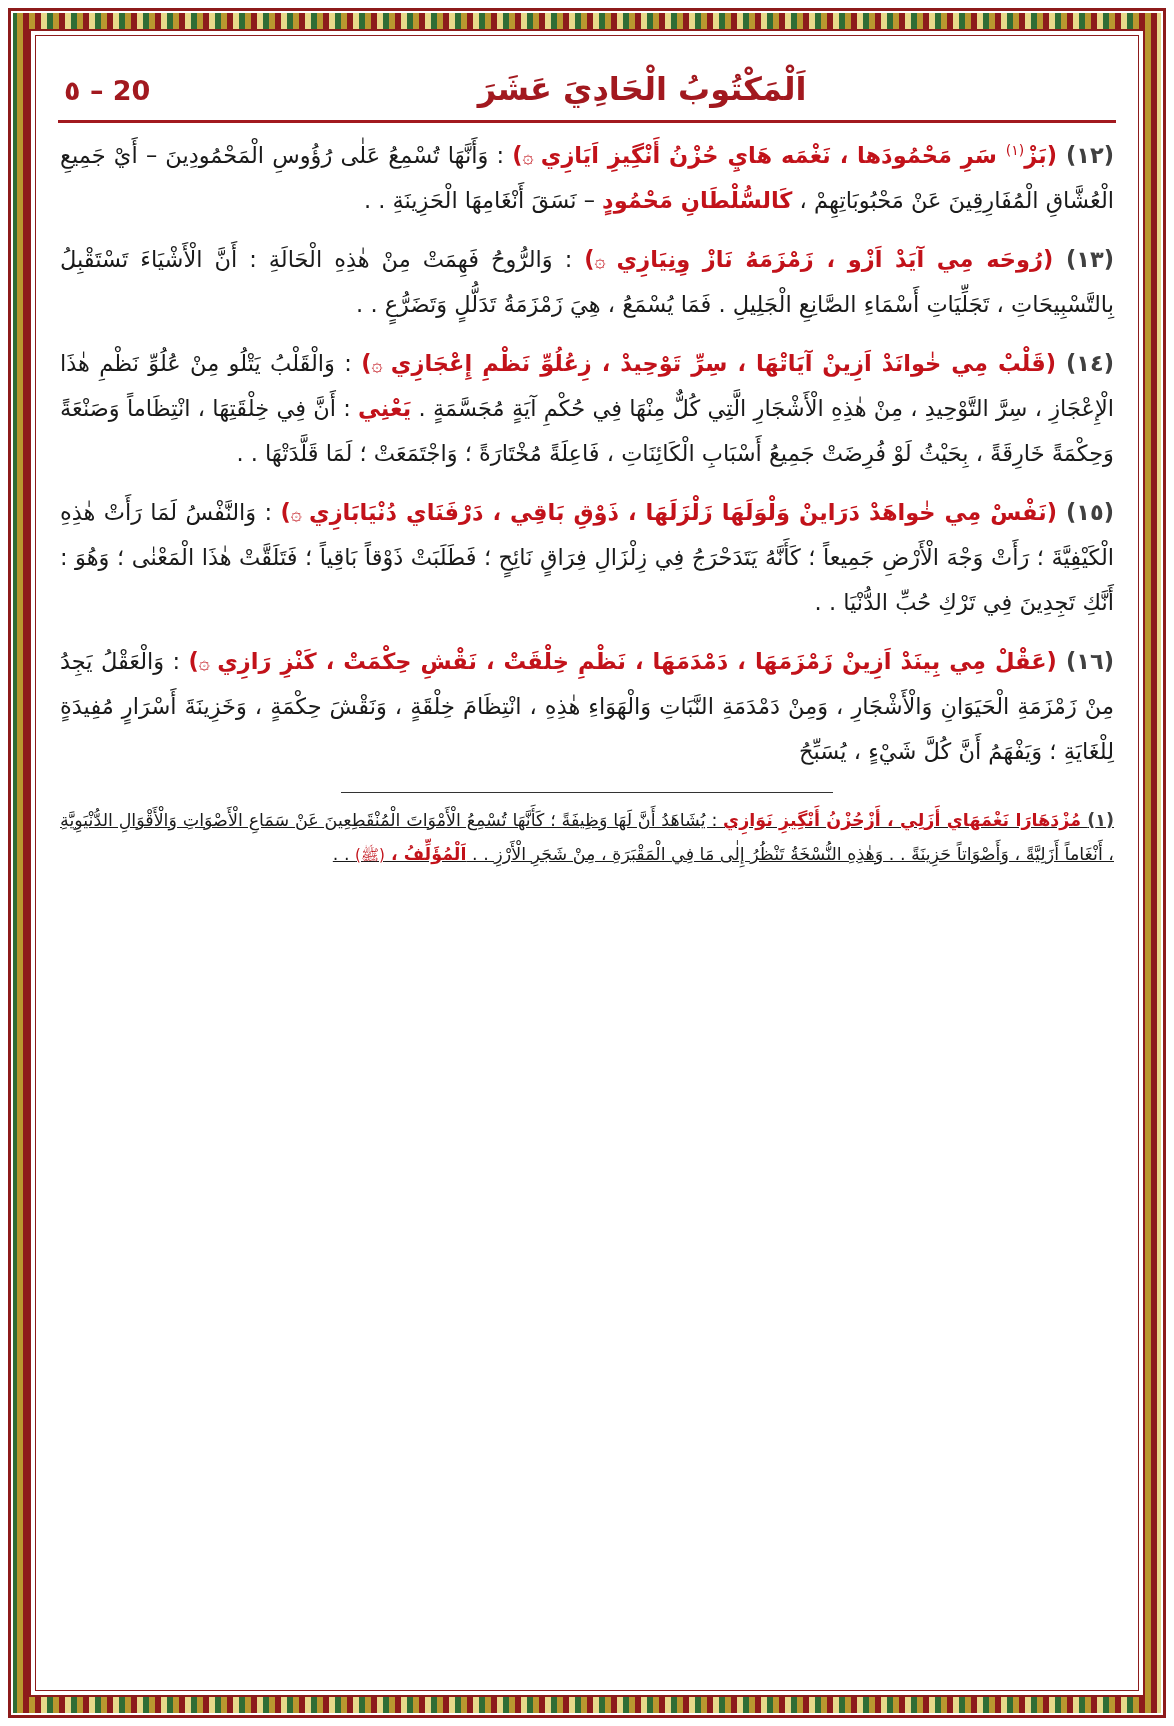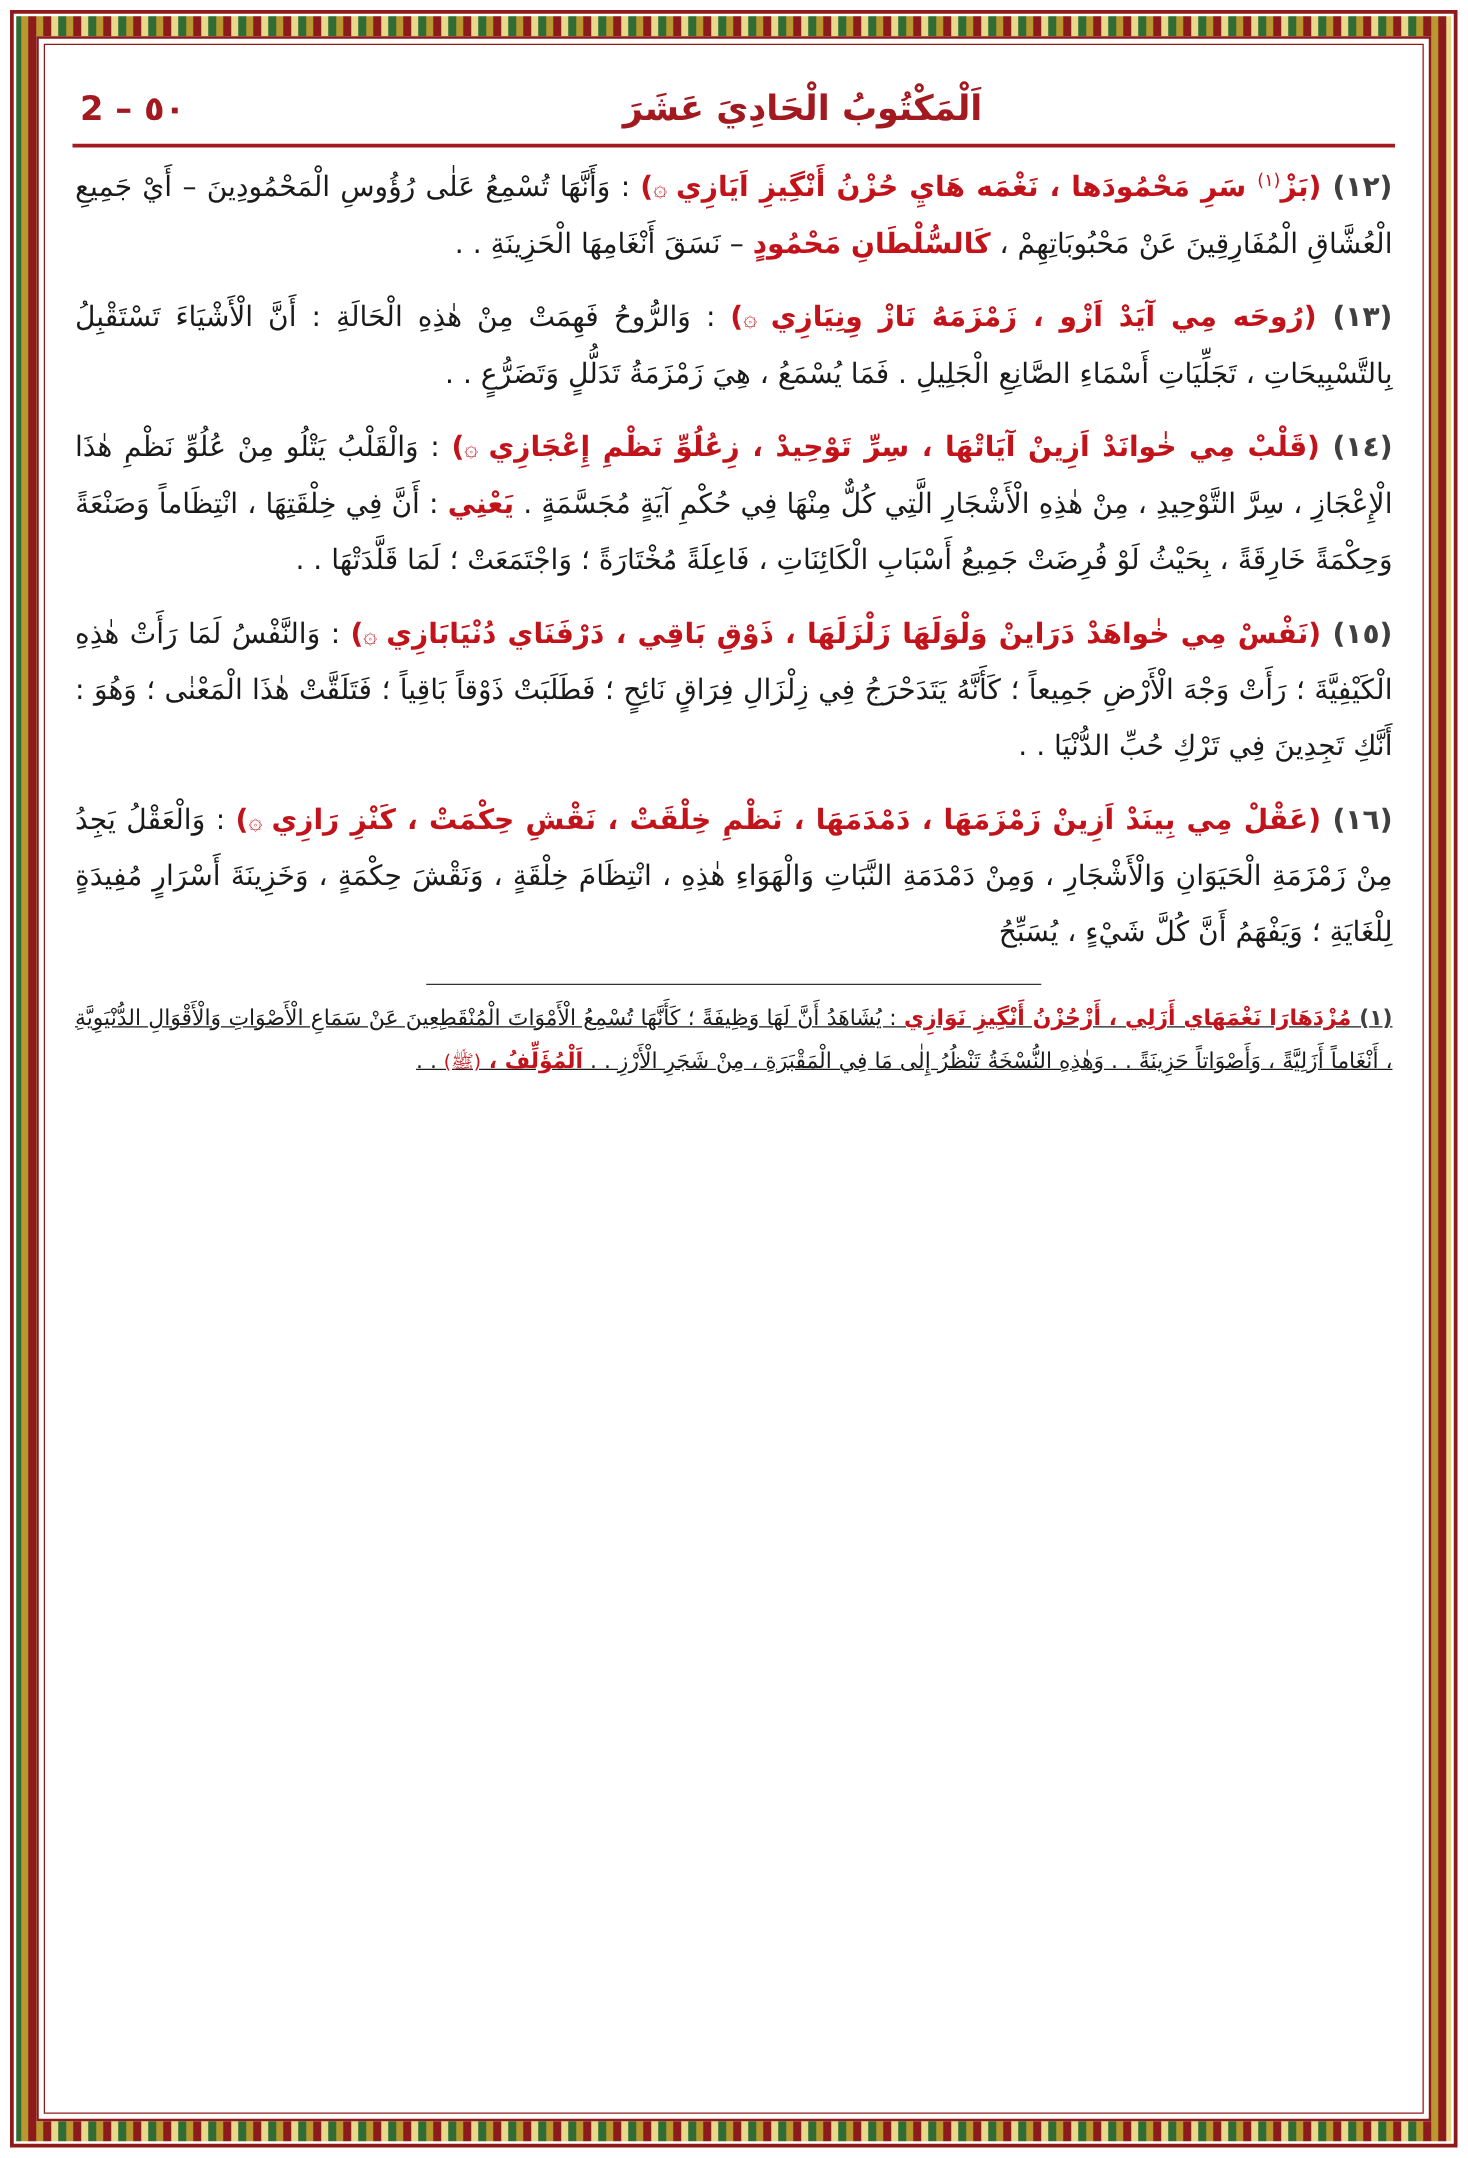--- a/index.html
+++ b/index.html
@@ -82,21 +82,21 @@
     display: flex;
     flex-direction: row;
     align-items: baseline;
     justify-content: space-between;
     padding: 16px 12px 0 12px;
   }
   .header-title {
     flex: 1;
     text-align: center;
     color: #a2191f;
-    font-size: 28px;
+    font-size: 32px;
     font-weight: bold;
     letter-spacing: 0;
     direction: rtl;
   }
   .header-page {
     color: #a2191f;
     font-size: 27px;
     font-weight: bold;
     direction: rtl;
     min-width: 110px;
@@ -173,21 +173,21 @@
 
   <div class="frame-outer"></div>
   <div class="frame-band"></div>
   <div class="frame-band-inner"></div>
   <div class="frame-thin"></div>
 
   <div class="content">
 
     <div class="header-row">
       <div class="header-title">اَلْمَكْتُوبُ الْحَادِيَ عَشَرَ</div>
-      <div class="header-page">٥٠ – 2</div>
+      <div class="header-page">20 – ٥</div>
     </div>
     <hr class="header-rule">
 
     <div class="body-text">
       <p class="para"><span class="red-num">(١٢)</span><span class="red"> (بَزْ</span><span class="sup">(١)</span><span class="red"> سَرِ مَحْمُودَها ، نَغْمَه هَايِ حُزْنُ أَنْگِيزِ اَيَازِي</span><span class="flower"> ۞</span><span class="red">)</span><span> : وَأَنَّهَا تُسْمِعُ عَلٰى رُؤُوسِ الْمَحْمُودِينَ – أَيْ جَمِيعِ الْعُشَّاقِ الْمُفَارِقِينَ عَنْ مَحْبُوبَاتِهِمْ ، </span><span class="red">كَالسُّلْطَانِ مَحْمُودٍ</span><span> – نَسَقَ أَنْغَامِهَا الْحَزِينَةِ . .</span></p>
       <p class="para"><span class="red-num">(١٣)</span><span class="red"> (رُوحَه مِي آيَدْ اَزْو ، زَمْزَمَهُ نَازْ وِنِيَازِي</span><span class="flower"> ۞</span><span class="red">)</span><span> : وَالرُّوحُ فَهِمَتْ مِنْ هٰذِهِ الْحَالَةِ : أَنَّ الْأَشْيَاءَ تَسْتَقْبِلُ بِالتَّسْبِيحَاتِ ، تَجَلِّيَاتِ أَسْمَاءِ الصَّانِعِ الْجَلِيلِ . فَمَا يُسْمَعُ ، هِيَ زَمْزَمَةُ تَدَلُّلٍ وَتَضَرُّعٍ . .</span></p>
       <p class="para"><span class="red-num">(١٤)</span><span class="red"> (قَلْبْ مِي خٰوانَدْ اَزِينْ آيَاتْهَا ، سِرِّ تَوْحِيدْ ، زِعُلُوِّ نَظْمِ إِعْجَازِي</span><span class="flower"> ۞</span><span class="red">)</span><span> : وَالْقَلْبُ يَتْلُو مِنْ عُلُوِّ نَظْمِ هٰذَا الْإِعْجَازِ ، سِرَّ التَّوْحِيدِ ، مِنْ هٰذِهِ الْأَشْجَارِ الَّتِي كُلٌّ مِنْهَا فِي حُكْمِ آيَةٍ مُجَسَّمَةٍ . </span><span class="red">يَعْنِي</span><span> : أَنَّ فِي خِلْقَتِهَا ، انْتِظَاماً وَصَنْعَةً وَحِكْمَةً خَارِقَةً ، بِحَيْثُ لَوْ فُرِضَتْ جَمِيعُ أَسْبَابِ الْكَائِنَاتِ ، فَاعِلَةً مُخْتَارَةً ؛ وَاجْتَمَعَتْ ؛ لَمَا قَلَّدَتْهَا . .</span></p>
       <p class="para"><span class="red-num">(١٥)</span><span class="red"> (نَفْسْ مِي خٰواهَدْ دَرَاينْ وَلْوَلَهَا زَلْزَلَهَا ، ذَوْقِ بَاقِي ، دَرْفَنَاي دُنْيَابَازِي</span><span class="flower"> ۞</span><span class="red">)</span><span> : وَالنَّفْسُ لَمَا رَأَتْ هٰذِهِ الْكَيْفِيَّةَ ؛ رَأَتْ وَجْهَ الْأَرْضِ جَمِيعاً ؛ كَأَنَّهُ يَتَدَحْرَجُ فِي زِلْزَالِ فِرَاقٍ نَائِحٍ ؛ فَطَلَبَتْ ذَوْقاً بَاقِياً ؛ فَتَلَقَّتْ هٰذَا الْمَعْنٰى ؛ وَهُوَ : أَنَّكِ تَجِدِينَ فِي تَرْكِ حُبِّ الدُّنْيَا . .</span></p>
       <p class="para tight"><span class="red-num">(١٦)</span><span class="red"> (عَقْلْ مِي بِينَدْ اَزِينْ زَمْزَمَهَا ، دَمْدَمَهَا ، نَظْمِ خِلْقَتْ ، نَقْشِ حِكْمَتْ ، كَنْزِ رَازِي</span><span class="flower"> ۞</span><span class="red">)</span><span> : وَالْعَقْلُ يَجِدُ مِنْ زَمْزَمَةِ الْحَيَوَانِ وَالْأَشْجَارِ ، وَمِنْ دَمْدَمَةِ النَّبَاتِ وَالْهَوَاءِ هٰذِهِ ، انْتِظَامَ خِلْقَةٍ ، وَنَقْشَ حِكْمَةٍ ، وَخَزِينَةَ أَسْرَارٍ مُفِيدَةٍ لِلْغَايَةِ ؛ وَيَفْهَمُ أَنَّ كُلَّ شَيْءٍ ، يُسَبِّحُ</span></p>
     </div>

